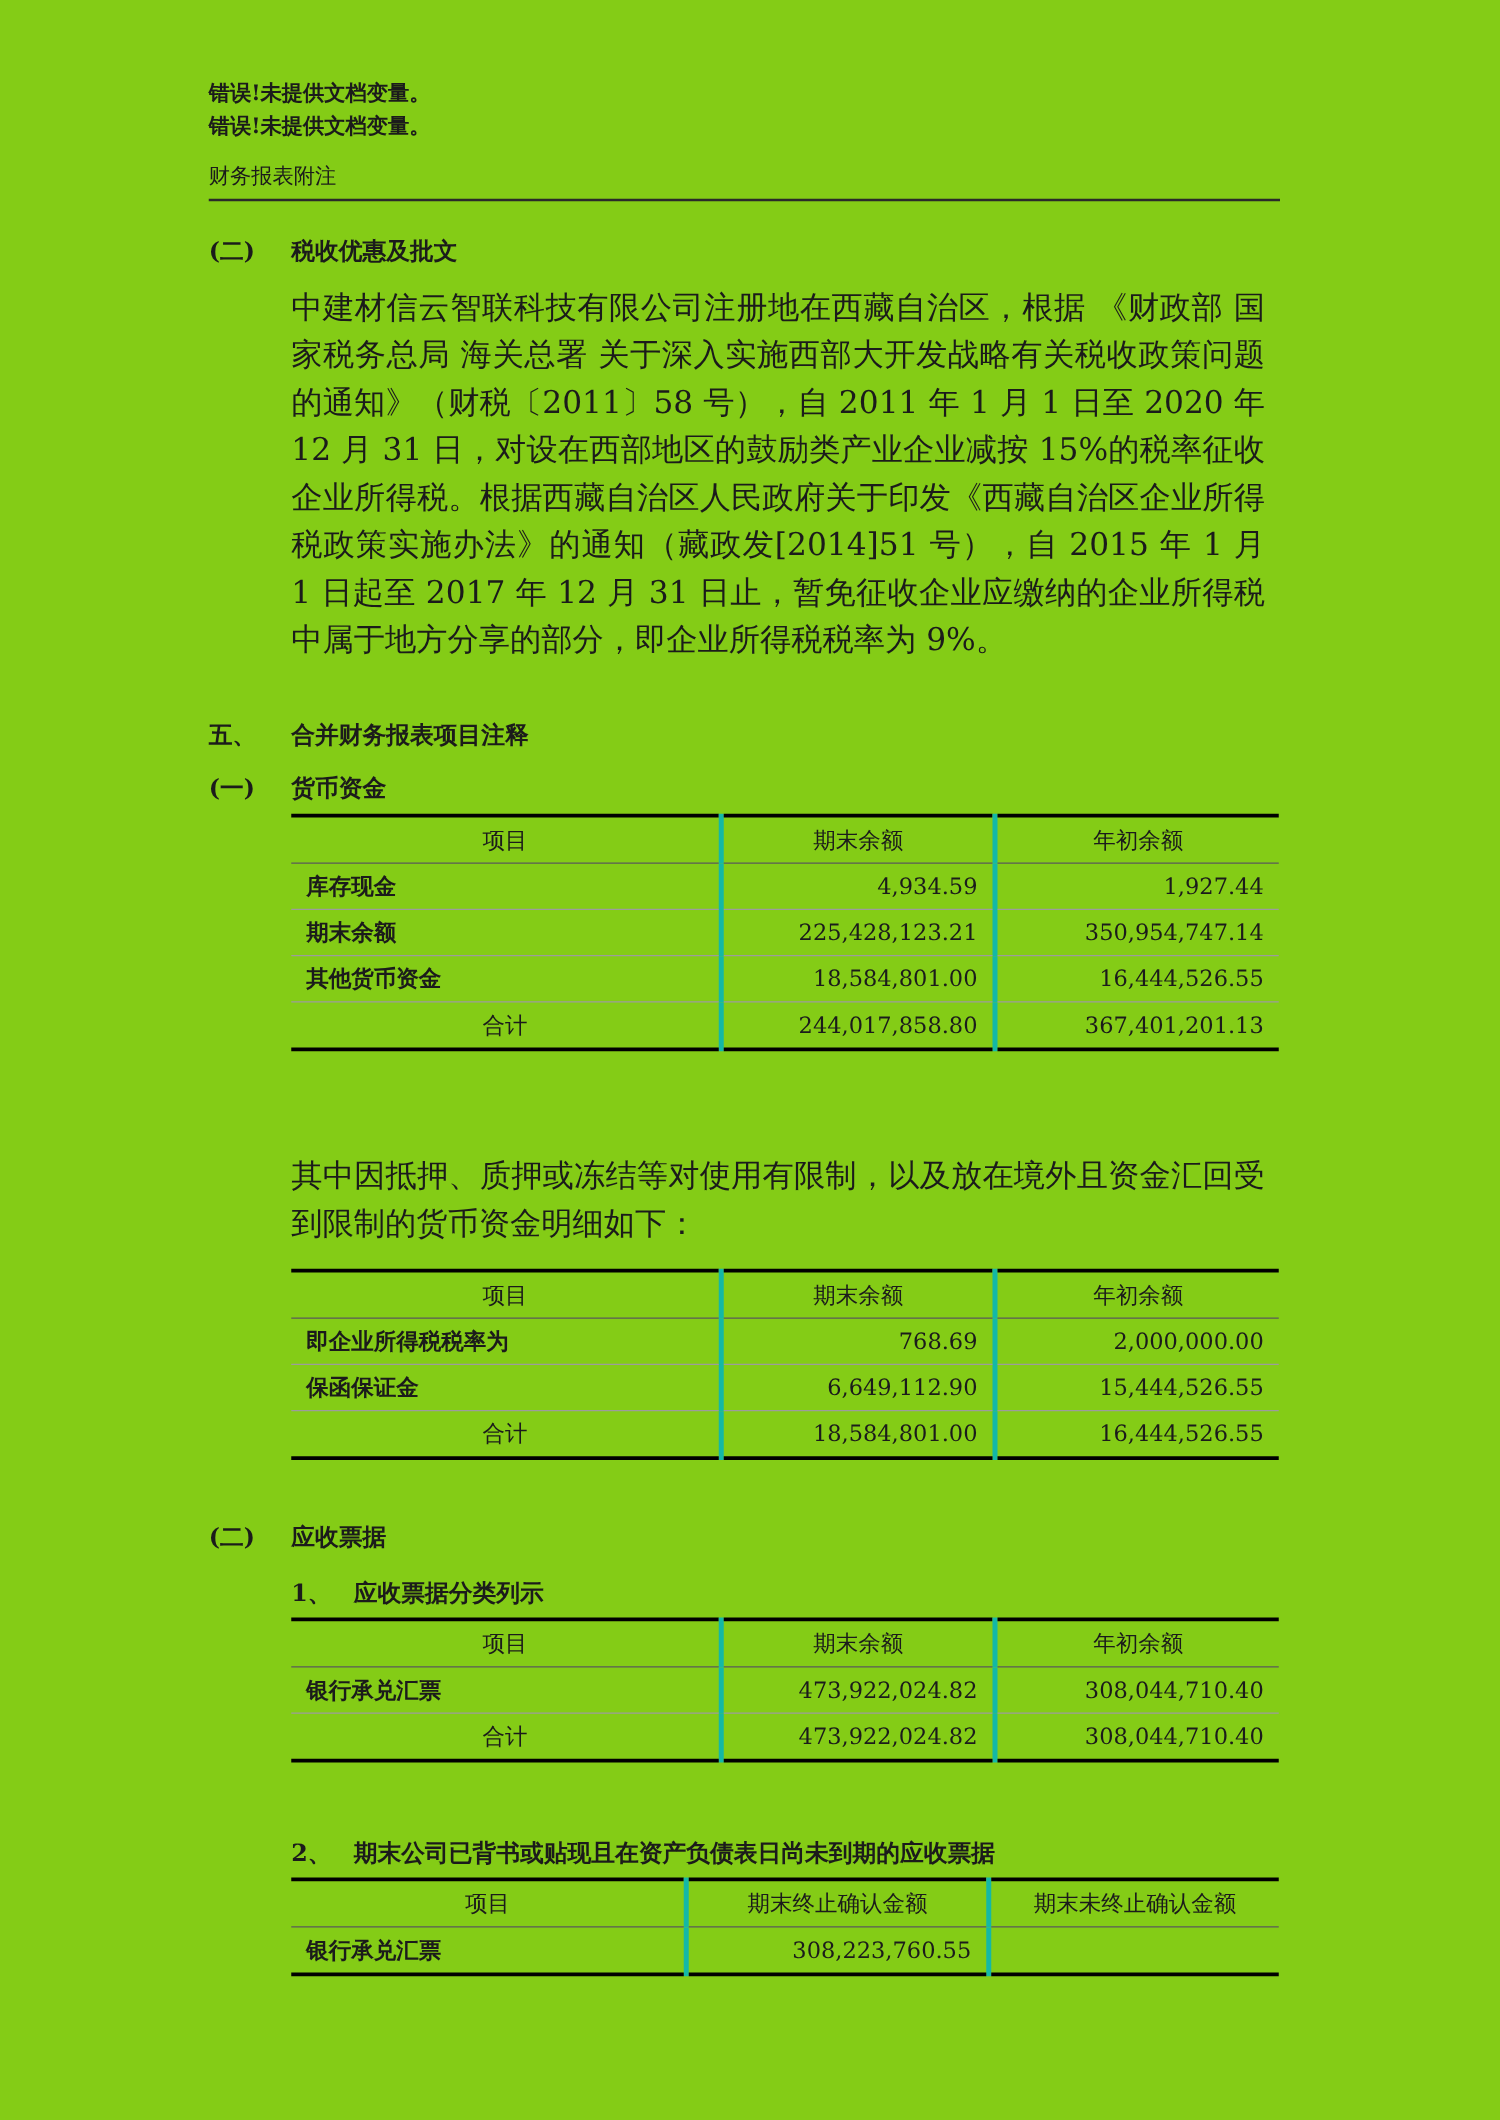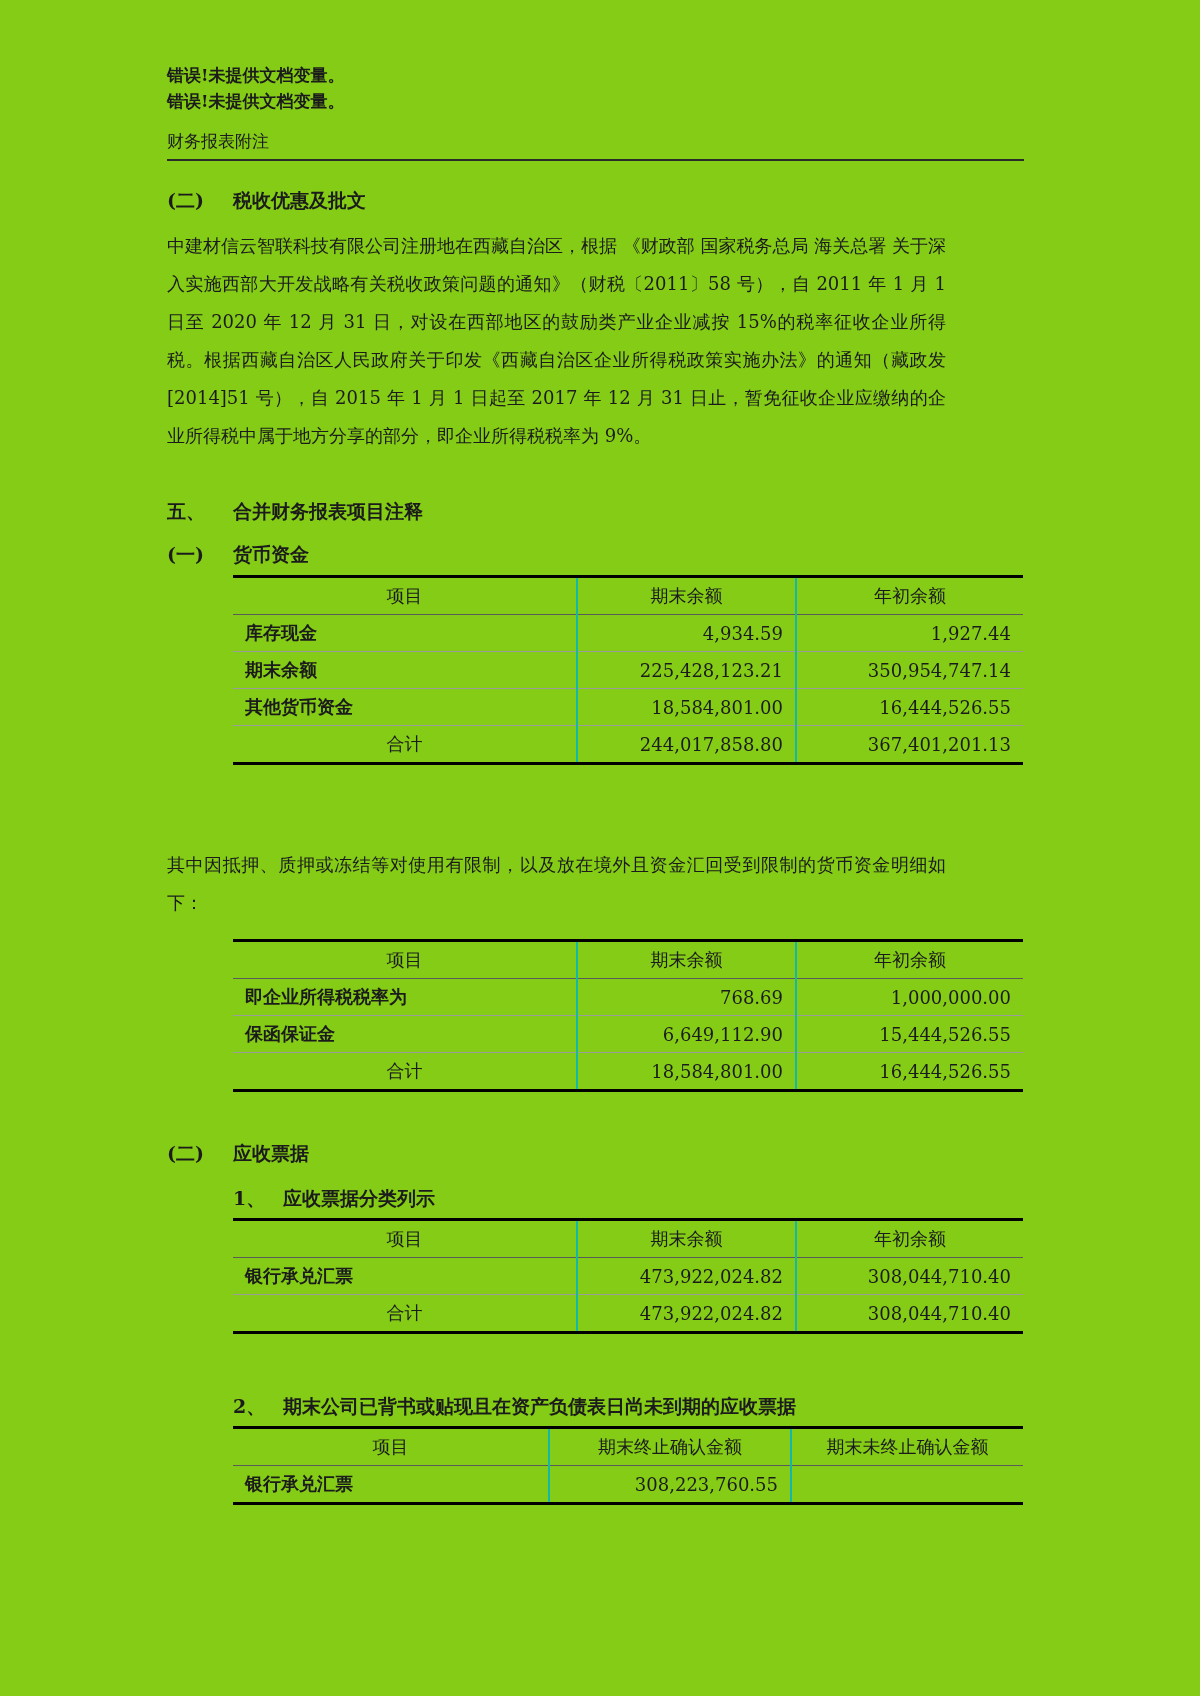--- a/index.html
+++ b/index.html
@@ -28,22 +28,22 @@
   .sec-notes { margin-top:49px; }
 
   
   .subsec { display:flex; margin-left:66px; font-size:19px; font-weight:bold; }
   .subsec .lab { flex:none; width:50px; }
   .subsec-1 { margin-top:19px; }
   .subsec-2 { margin-top:60px; }
 
   
   .para {
-    width:779px;
-    font-size:18px; line-height:38px;
+    margin-left:66px; width:779px;
+    font-size:25px; line-height:38px;
     text-align:justify; text-justify:inter-ideograph;
   }
   .para-tax  { margin-top:13px; }
   .para-rest { margin-top:81px; }
 
   
   table.tbl {
     margin-left:66px; width:790px;
     border-collapse:collapse; table-layout:fixed;
     border-top:3px solid #000; border-bottom:3px solid #000;
@@ -51,21 +51,21 @@
   }
   .tbl-mon  { margin-top:7px; }
   .tbl-rest { margin-top:17px; }
   .tbl-cls  { margin-top:6px; }
   .tbl-end  { margin-top:6px; }
   table.tbl td {
     height:36px; padding:0 12px;
     border-bottom:1px solid #9c9c9c;
     overflow:hidden; white-space:nowrap;
   }
-  table.tbl td.v { border-right:2px solid #14b8a6; }
+  table.tbl td.v { border-right:4px solid #14b8a6; }
   table.tbl tr.hdr td { border-bottom:1px solid #5a5a5a; }
   .c { text-align:center; }
   .l { text-align:left;font-weight:bold; }
   .r { text-align:right; }
   col.w1 { width:344px; } col.w2 { width:219px; } col.w3 { width:227px; }
   col.e1 { width:316px; } col.e2 { width:242px; } col.e3 { width:232px; }
 </style>
 </head>
 <body>
 
@@ -140,21 +140,21 @@
         </colgroup>
       <tbody>
           <tr class="hdr">
         <td class="c v">项目</td>
         <td class="c v">期末余额</td>
         <td class="c">年初余额</td>
       </tr>
       <tr>
         <td class="l v">即企业所得税税率为</td>
         <td class="r v">768.69</td>
-        <td class="r">1,000,000.00</td>
+        <td class="r">2,000,000.00</td>
       </tr>
       <tr>
         <td class="l v">保函保证金</td>
         <td class="r v">6,649,112.90</td>
         <td class="r">15,444,526.55</td>
       </tr>
       <tr>
         <td class="c v">合计</td>
         <td class="r v">18,584,801.00</td>
         <td class="r">16,444,526.55</td>

